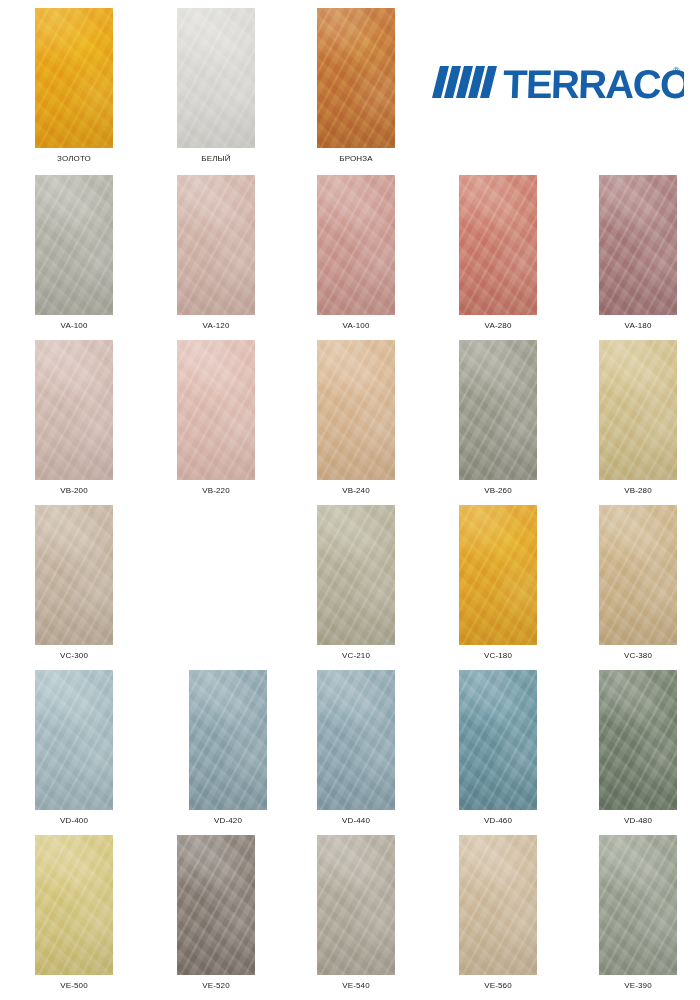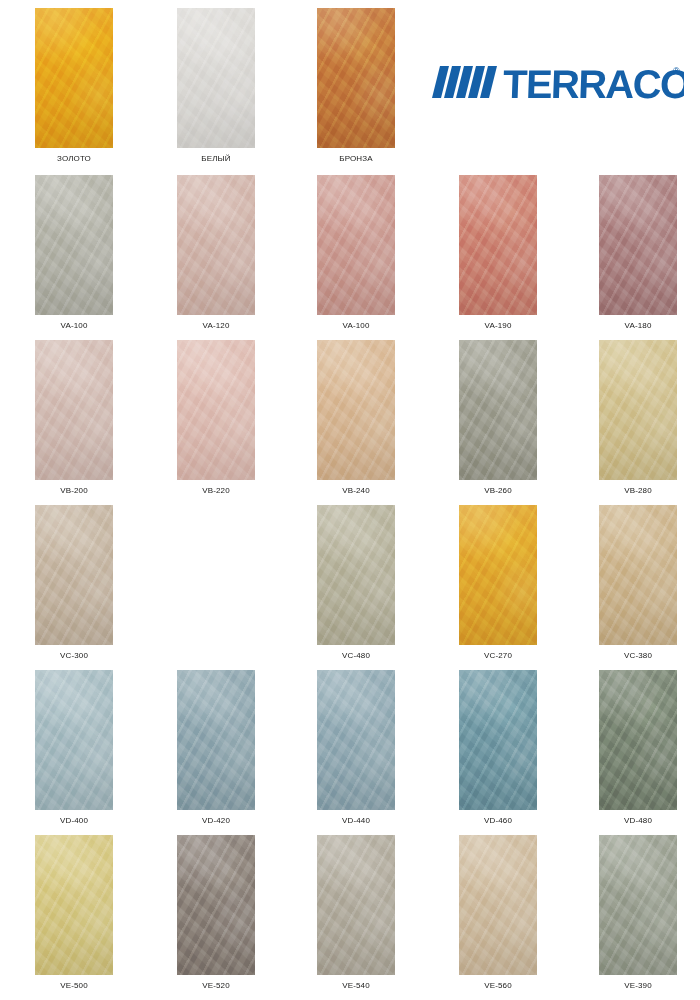--- a/index.html
+++ b/index.html
@@ -174,21 +174,21 @@
           </div>
           <div class="label">VA-100</div>
         </div>
         <div class="cell" style="left: 442px;">
           <div class="chip" style="background-color: rgb(204, 128, 112); width: 78px; height: 140px;">
             <div class="tex1"></div>
             <div class="tex2"></div>
             <div class="tex3"></div>
             <div class="sheen"></div>
           </div>
-          <div class="label">VA-190</div>
+          <div class="label">VA-280</div>
         </div>
         <div class="cell" style="left: 582px;">
           <div class="chip" style="background-color: rgb(171, 128, 128); width: 78px; height: 140px;">
             <div class="tex1"></div>
             <div class="tex2"></div>
             <div class="tex3"></div>
             <div class="sheen"></div>
           </div>
           <div class="label">VA-180</div>
         </div>
@@ -250,30 +250,30 @@
           </div>
           <div class="label">VC-300</div>
         </div>
         <div class="cell" style="left: 300px;">
           <div class="chip" style="background-color: rgb(183, 179, 156); width: 78px; height: 140px;">
             <div class="tex1"></div>
             <div class="tex2"></div>
             <div class="tex3"></div>
             <div class="sheen"></div>
           </div>
-          <div class="label">VC-480</div>
+          <div class="label">VC-210</div>
         </div>
         <div class="cell" style="left: 442px;">
           <div class="chip" style="background-color: rgb(225, 165, 45); width: 78px; height: 140px;">
             <div class="tex1"></div>
             <div class="tex2"></div>
             <div class="tex3"></div>
             <div class="sheen"></div>
           </div>
-          <div class="label">VC-270</div>
+          <div class="label">VC-180</div>
         </div>
         <div class="cell" style="left: 582px;">
           <div class="chip" style="background-color: rgb(205, 181, 141); width: 78px; height: 140px;">
             <div class="tex1"></div>
             <div class="tex2"></div>
             <div class="tex3"></div>
             <div class="sheen"></div>
           </div>
           <div class="label">VC-380</div>
         </div>
@@ -281,21 +281,21 @@
       <div class="row" style="top: 670px;">
         <div class="cell" style="left: 18px;">
           <div class="chip" style="background-color: rgb(166, 188, 194); width: 78px; height: 140px;">
             <div class="tex1"></div>
             <div class="tex2"></div>
             <div class="tex3"></div>
             <div class="sheen"></div>
           </div>
           <div class="label">VD-400</div>
         </div>
-        <div class="cell" style="left: 160px;">
+        <div class="cell" style="left: 172px;">
           <div class="chip" style="background-color: rgb(143, 167, 176); width: 78px; height: 140px;">
             <div class="tex1"></div>
             <div class="tex2"></div>
             <div class="tex3"></div>
             <div class="sheen"></div>
           </div>
           <div class="label">VD-420</div>
         </div>
         <div class="cell" style="left: 300px;">
           <div class="chip" style="background-color: rgb(145, 170, 180); width: 78px; height: 140px;">

